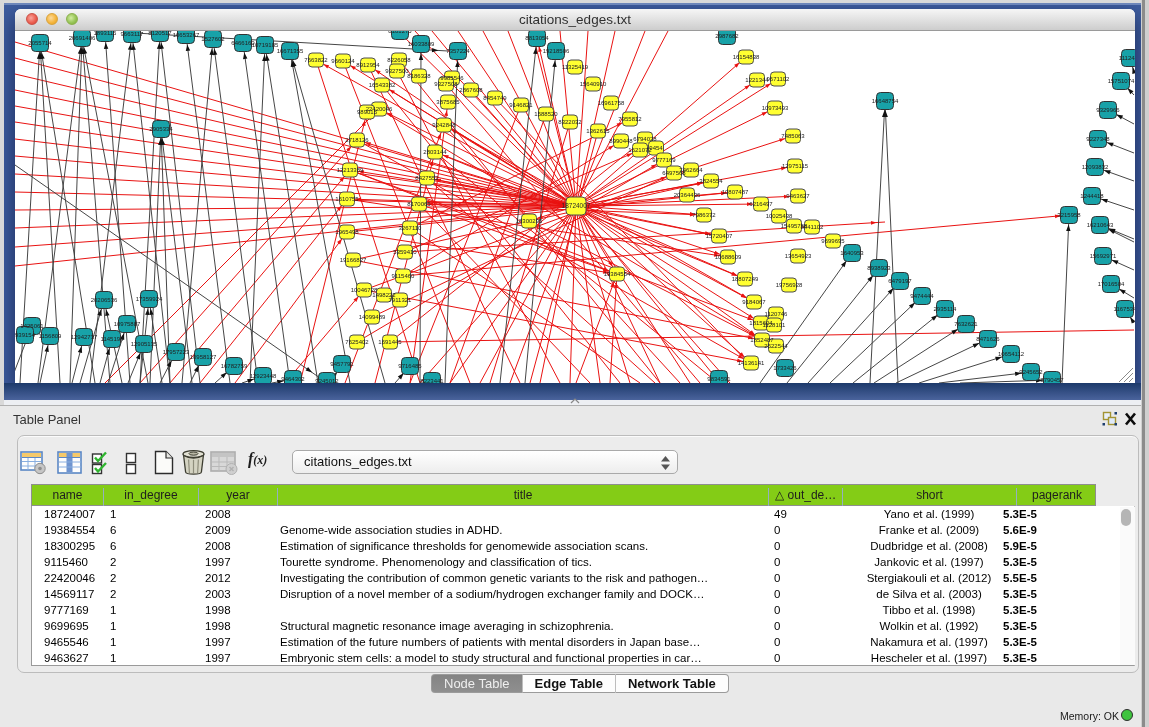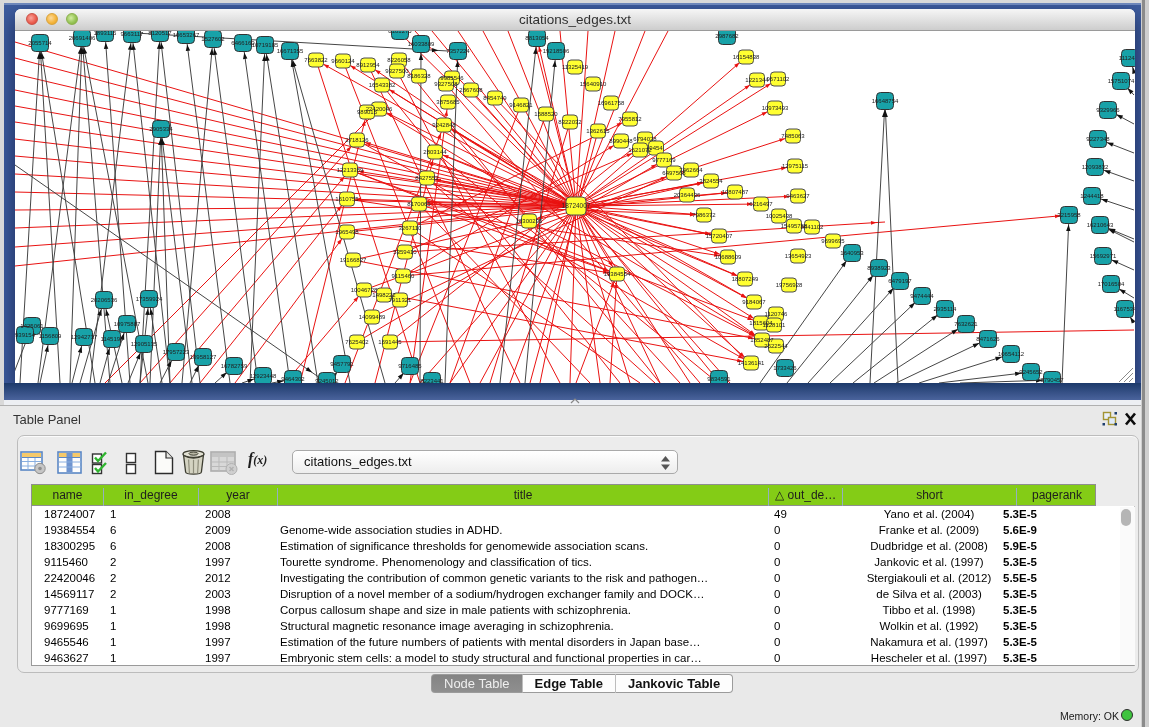--- a/index.html
+++ b/index.html
@@ -796,21 +796,21 @@
   <span style="left:737px;width:74px;text-align:left;padding-left:6px">△ out_de…</span>
   <span style="left:811px;width:174px">short</span>
   <span style="left:985px;width:80px;border-right:none">pagerank</span>
 </div>
 <div id="tbody"></div>
 <div class="trow" style="top:507px">
     <span class="c1">18724007</span>
     <span class="c2">1</span>
     <span class="c3">2008</span>
     <span class="c5">49</span>
-    <span class="c6">Yano et al. (2004)</span>
+    <span class="c6">Yano et al. (1999)</span>
     <span class="c7">5.3E-5</span>
   </div>
 <div class="trow" style="top:523px">
     <span class="c1">19384554</span>
     <span class="c2">6</span>
     <span class="c3">2009</span>
     <span class="c4">Genome-wide association studies in ADHD.</span>
     <span class="c5">0</span>
     <span class="c6">Franke et al. (2009)</span>
     <span class="c7">5.6E-9</span>
@@ -848,21 +848,20 @@
     <span class="c3">2003</span>
     <span class="c4">Disruption of a novel member of a sodium/hydrogen exchanger family and DOCK…</span>
     <span class="c5">0</span>
     <span class="c6">de Silva et al. (2003)</span>
     <span class="c7">5.3E-5</span>
   </div>
 <div class="trow" style="top:603px">
     <span class="c1">9777169</span>
     <span class="c2">1</span>
     <span class="c3">1998</span>
-    <span class="c4">Corpus callosum shape and size in male patients with schizophrenia.</span>
     <span class="c5">0</span>
     <span class="c6">Tibbo et al. (1998)</span>
     <span class="c7">5.3E-5</span>
   </div>
 <div class="trow" style="top:619px">
     <span class="c1">9699695</span>
     <span class="c2">1</span>
     <span class="c3">1998</span>
     <span class="c4">Structural magnetic resonance image averaging in schizophrenia.</span>
     <span class="c5">0</span>
@@ -886,21 +885,21 @@
     <span class="c5">0</span>
     <span class="c6">Hescheler et al. (1997)</span>
     <span class="c7">5.3E-5</span>
   </div>
 <div id="sbar"></div>
 <div id="sthumb"></div>
 
 <div id="tabs">
   <div class="tab sel">Node Table</div>
   <div class="tab mid">Edge Table</div>
-  <div class="tab mid last">Jankovic Table</div>
+  <div class="tab mid last">Network Table</div>
 </div>
 
 <div id="mem">Memory: OK</div>
 <div id="memdot"></div>
 
 <svg id="tpicons" width="44" height="16" viewBox="0 0 44 16">
   <rect x="1.5" y="1.5" width="7" height="7" fill="#e9f0fa" stroke="#a39434" stroke-width="1.4"></rect>
   <rect x="6.5" y="6.5" width="7" height="7" fill="#dfeafa" stroke="#a39434" stroke-width="1.4"></rect>
   <rect x="12.5" y="1" width="2.5" height="2.5" fill="#1d3e6e"></rect>
   <rect x="0.5" y="12" width="2.5" height="2.5" fill="#1d3e6e"></rect>

